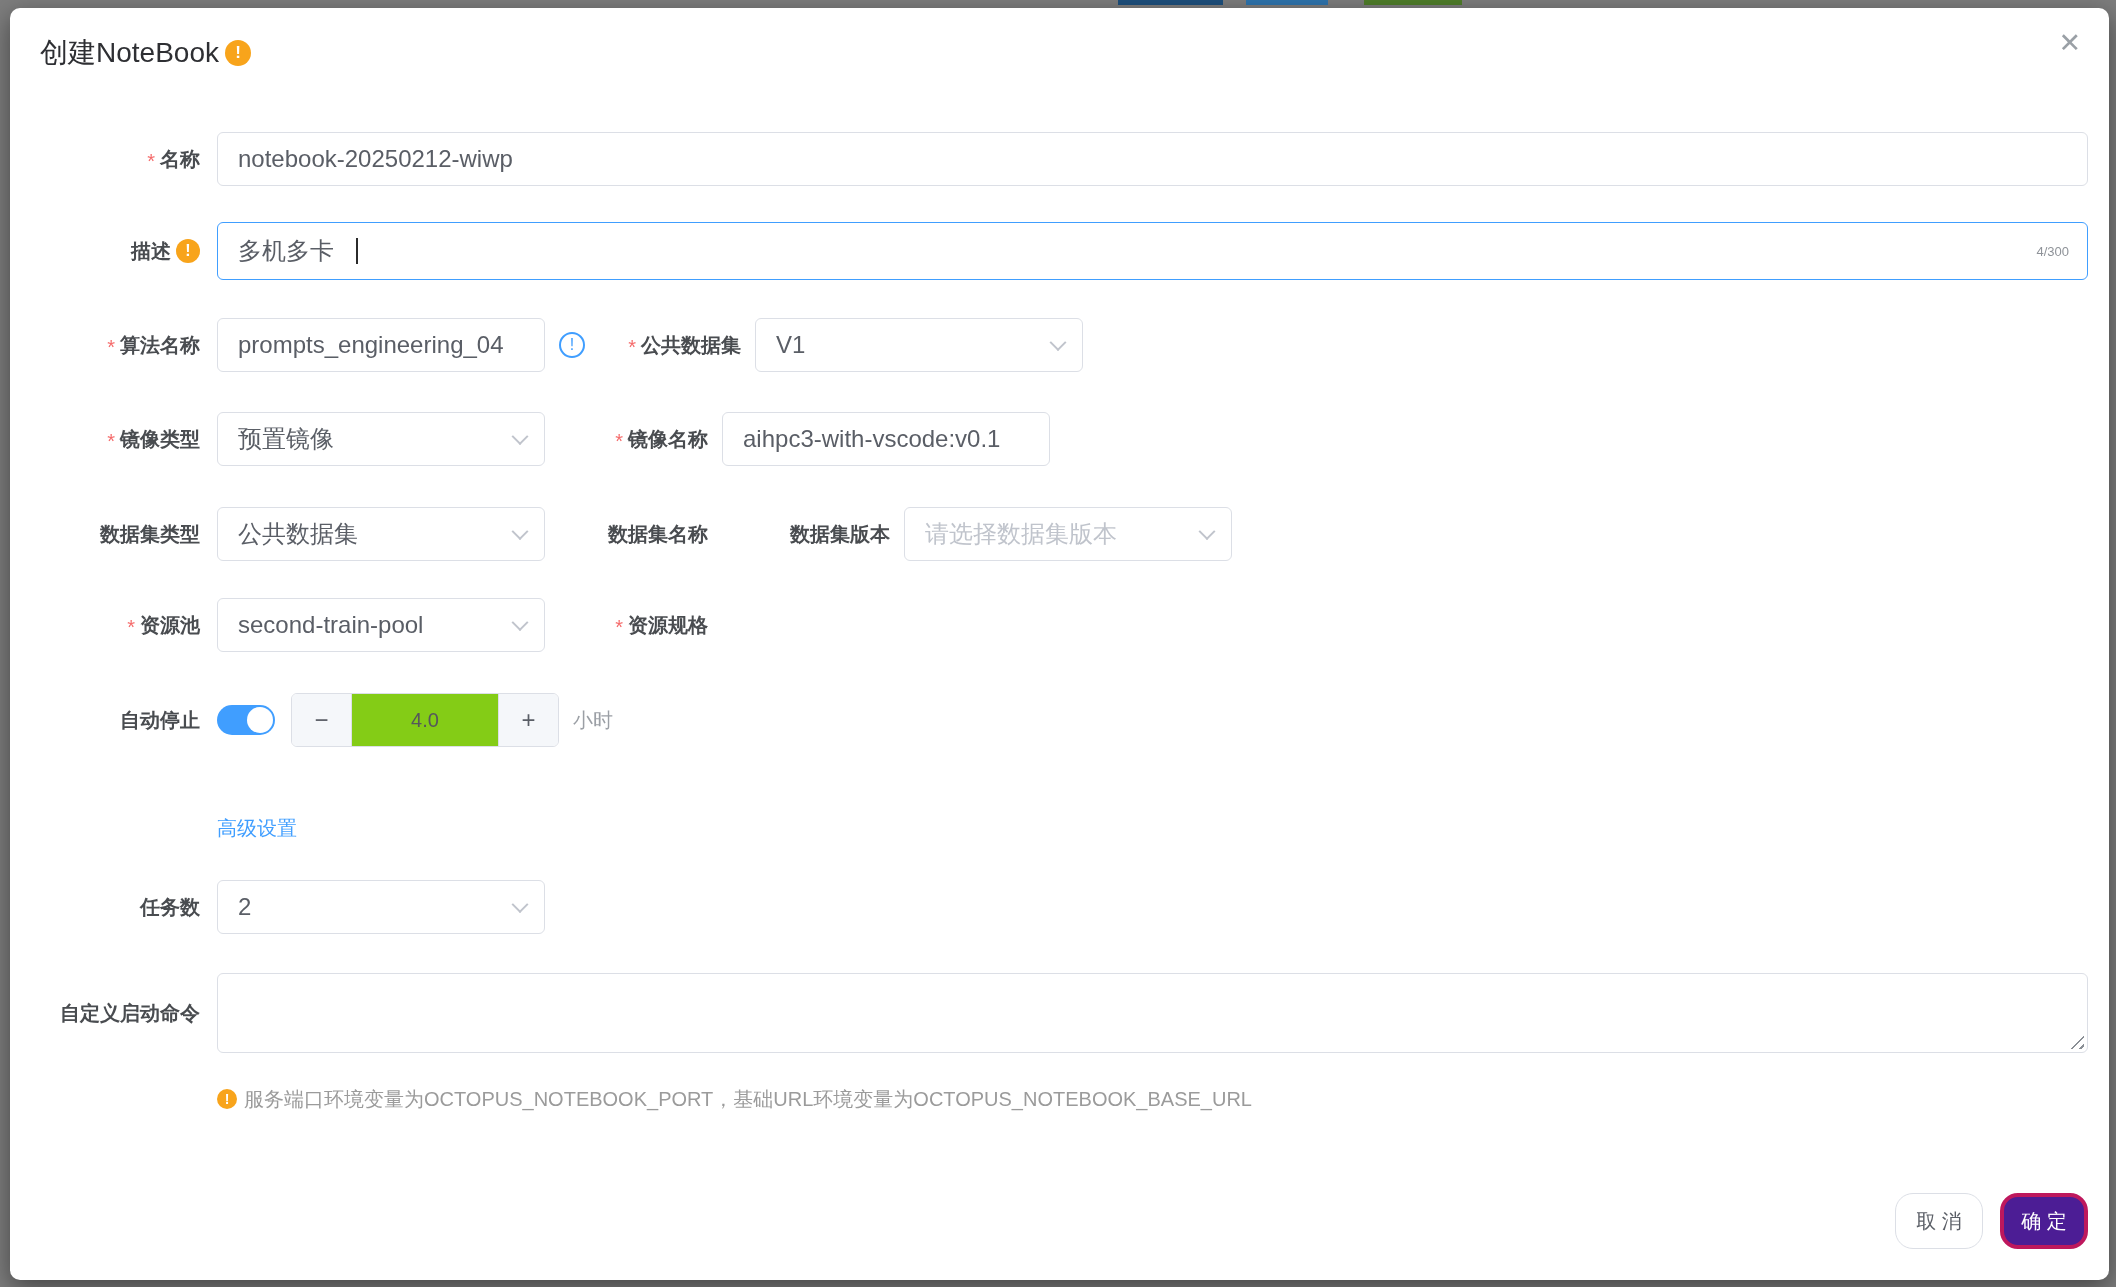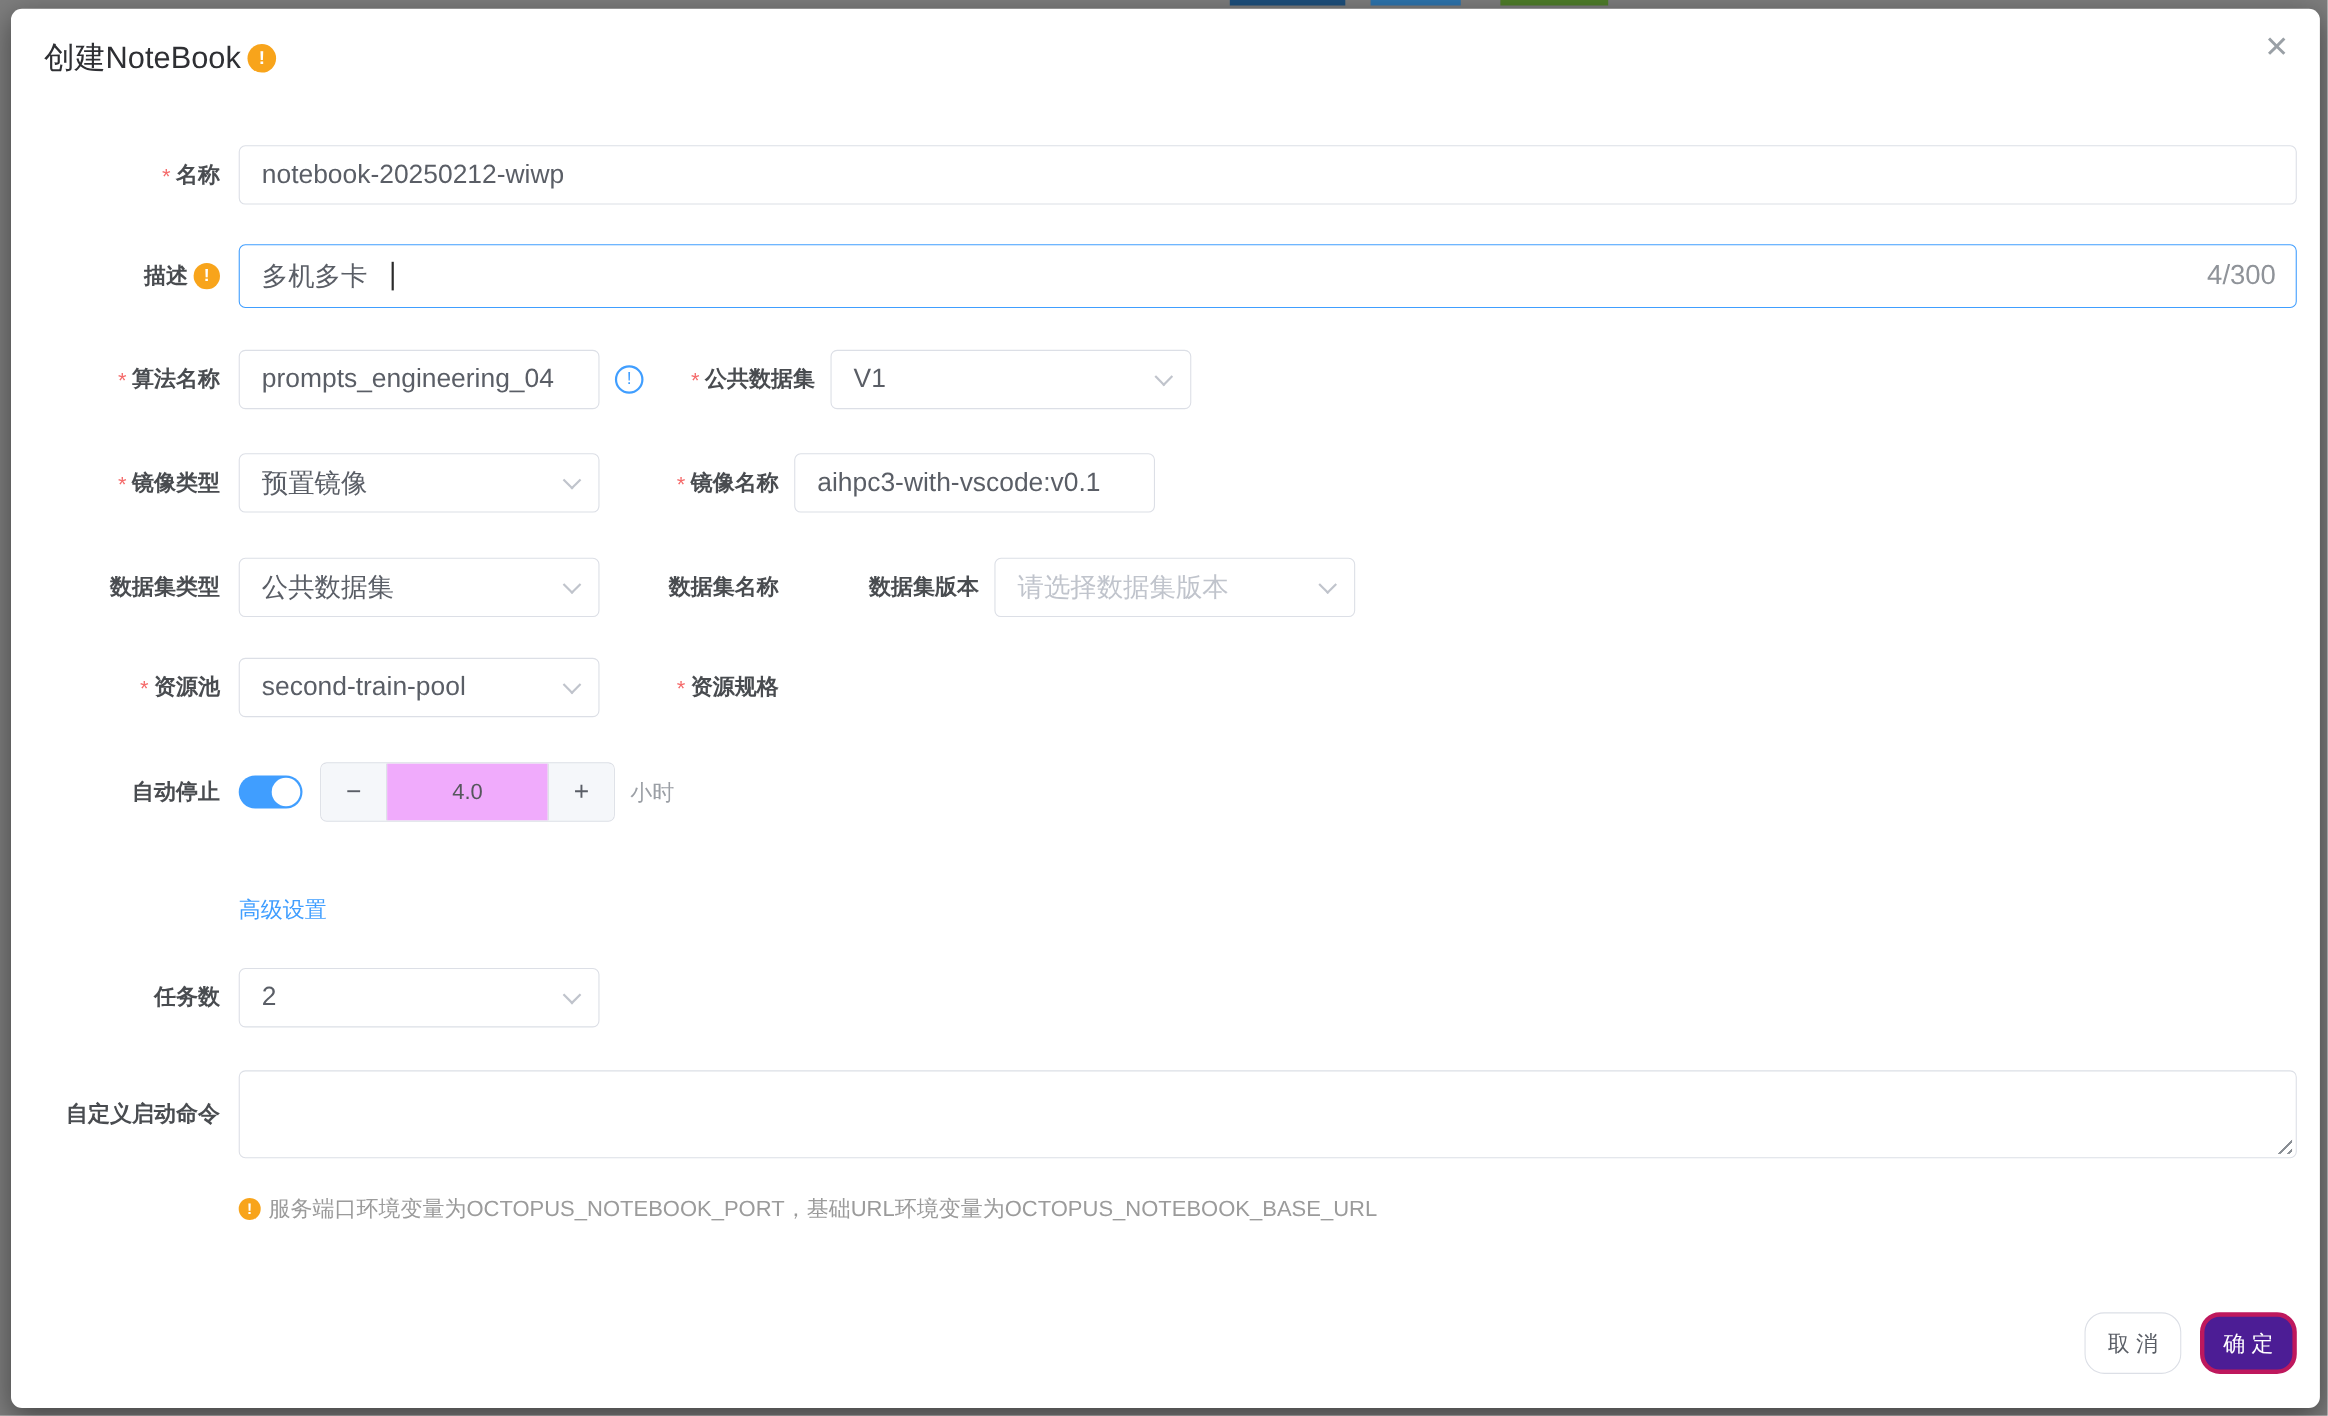--- a/index.html
+++ b/index.html
@@ -58,21 +58,21 @@
     position:absolute; right:18px; top:50%; width:12px; height:12px;
     border-right:2px solid #C0C4CC; border-bottom:2px solid #C0C4CC;
     transform:translateY(-70%) rotate(45deg);
   }
   .mb36{margin-bottom:36px}.mb38{margin-bottom:38px}.mb40{margin-bottom:40px}
   .mb41{margin-bottom:41px}.mb37{margin-bottom:37px}.mb68{margin-bottom:68px}
   .mb39{margin-bottom:39px}.mb33{margin-bottom:33px}
   .desc-ctl { height:58px; border-color:#409EFF; }
   .caret { width:2px; height:26px; background:#2b2b2b; margin-left:2px; flex:none; }
   .counter { position:absolute; right:18px; top:50%; transform:translateY(-50%);
-    font-size:25px; color:#8f9399; }
+    font-size:13px; color:#8f9399; }
   .info-icon {
     width:26px; height:26px; border:2px solid #409EFF; border-radius:50%;
     color:#409EFF; font-size:16px; display:inline-flex; align-items:center;
     justify-content:center; margin-left:14px; flex:none; cursor:pointer;
   }
   .toggle {
     width:58px; height:30px; border-radius:15px; background:#409EFF;
     position:relative; flex:none; cursor:pointer;
   }
   .knob {
@@ -84,21 +84,21 @@
     border-radius:6px; display:flex; overflow:hidden; flex:none;
   }
   .step-btn {
     width:60px; background:#F5F7FA; border:none; font-size:24px; color:#5a5e66;
     cursor:pointer; display:flex; align-items:center; justify-content:center;
     font-family:inherit; flex:none;
   }
   .step-btn.minus { border-right:1px solid #DCDFE6; }
   .step-btn.plus  { border-left:1px solid #DCDFE6; }
   .step-val { flex:1; display:flex; align-items:center; justify-content:center;
-    font-size:20px; color:#55575c; background:#f0abfc; }
+    font-size:20px; color:#55575c; background:#84cc16; }
   .unit { margin-left:14px; font-size:20px; color:#9b9fa5; }
   .link { margin-left:207px; font-size:20px; color:#409EFF; cursor:pointer; line-height:26px; }
   .textarea {
     height:80px; border:1px solid #DCDFE6; border-radius:6px; background:#fff;
     flex:1 1 auto; margin-right:21px; position:relative;
   }
   .grip {
     position:absolute; right:3px; bottom:3px; width:14px; height:14px;
     clip-path:polygon(100% 0, 100% 100%, 0 100%);
     background:repeating-linear-gradient(135deg, transparent 0 4px, #8a8f95 4px 6px);

